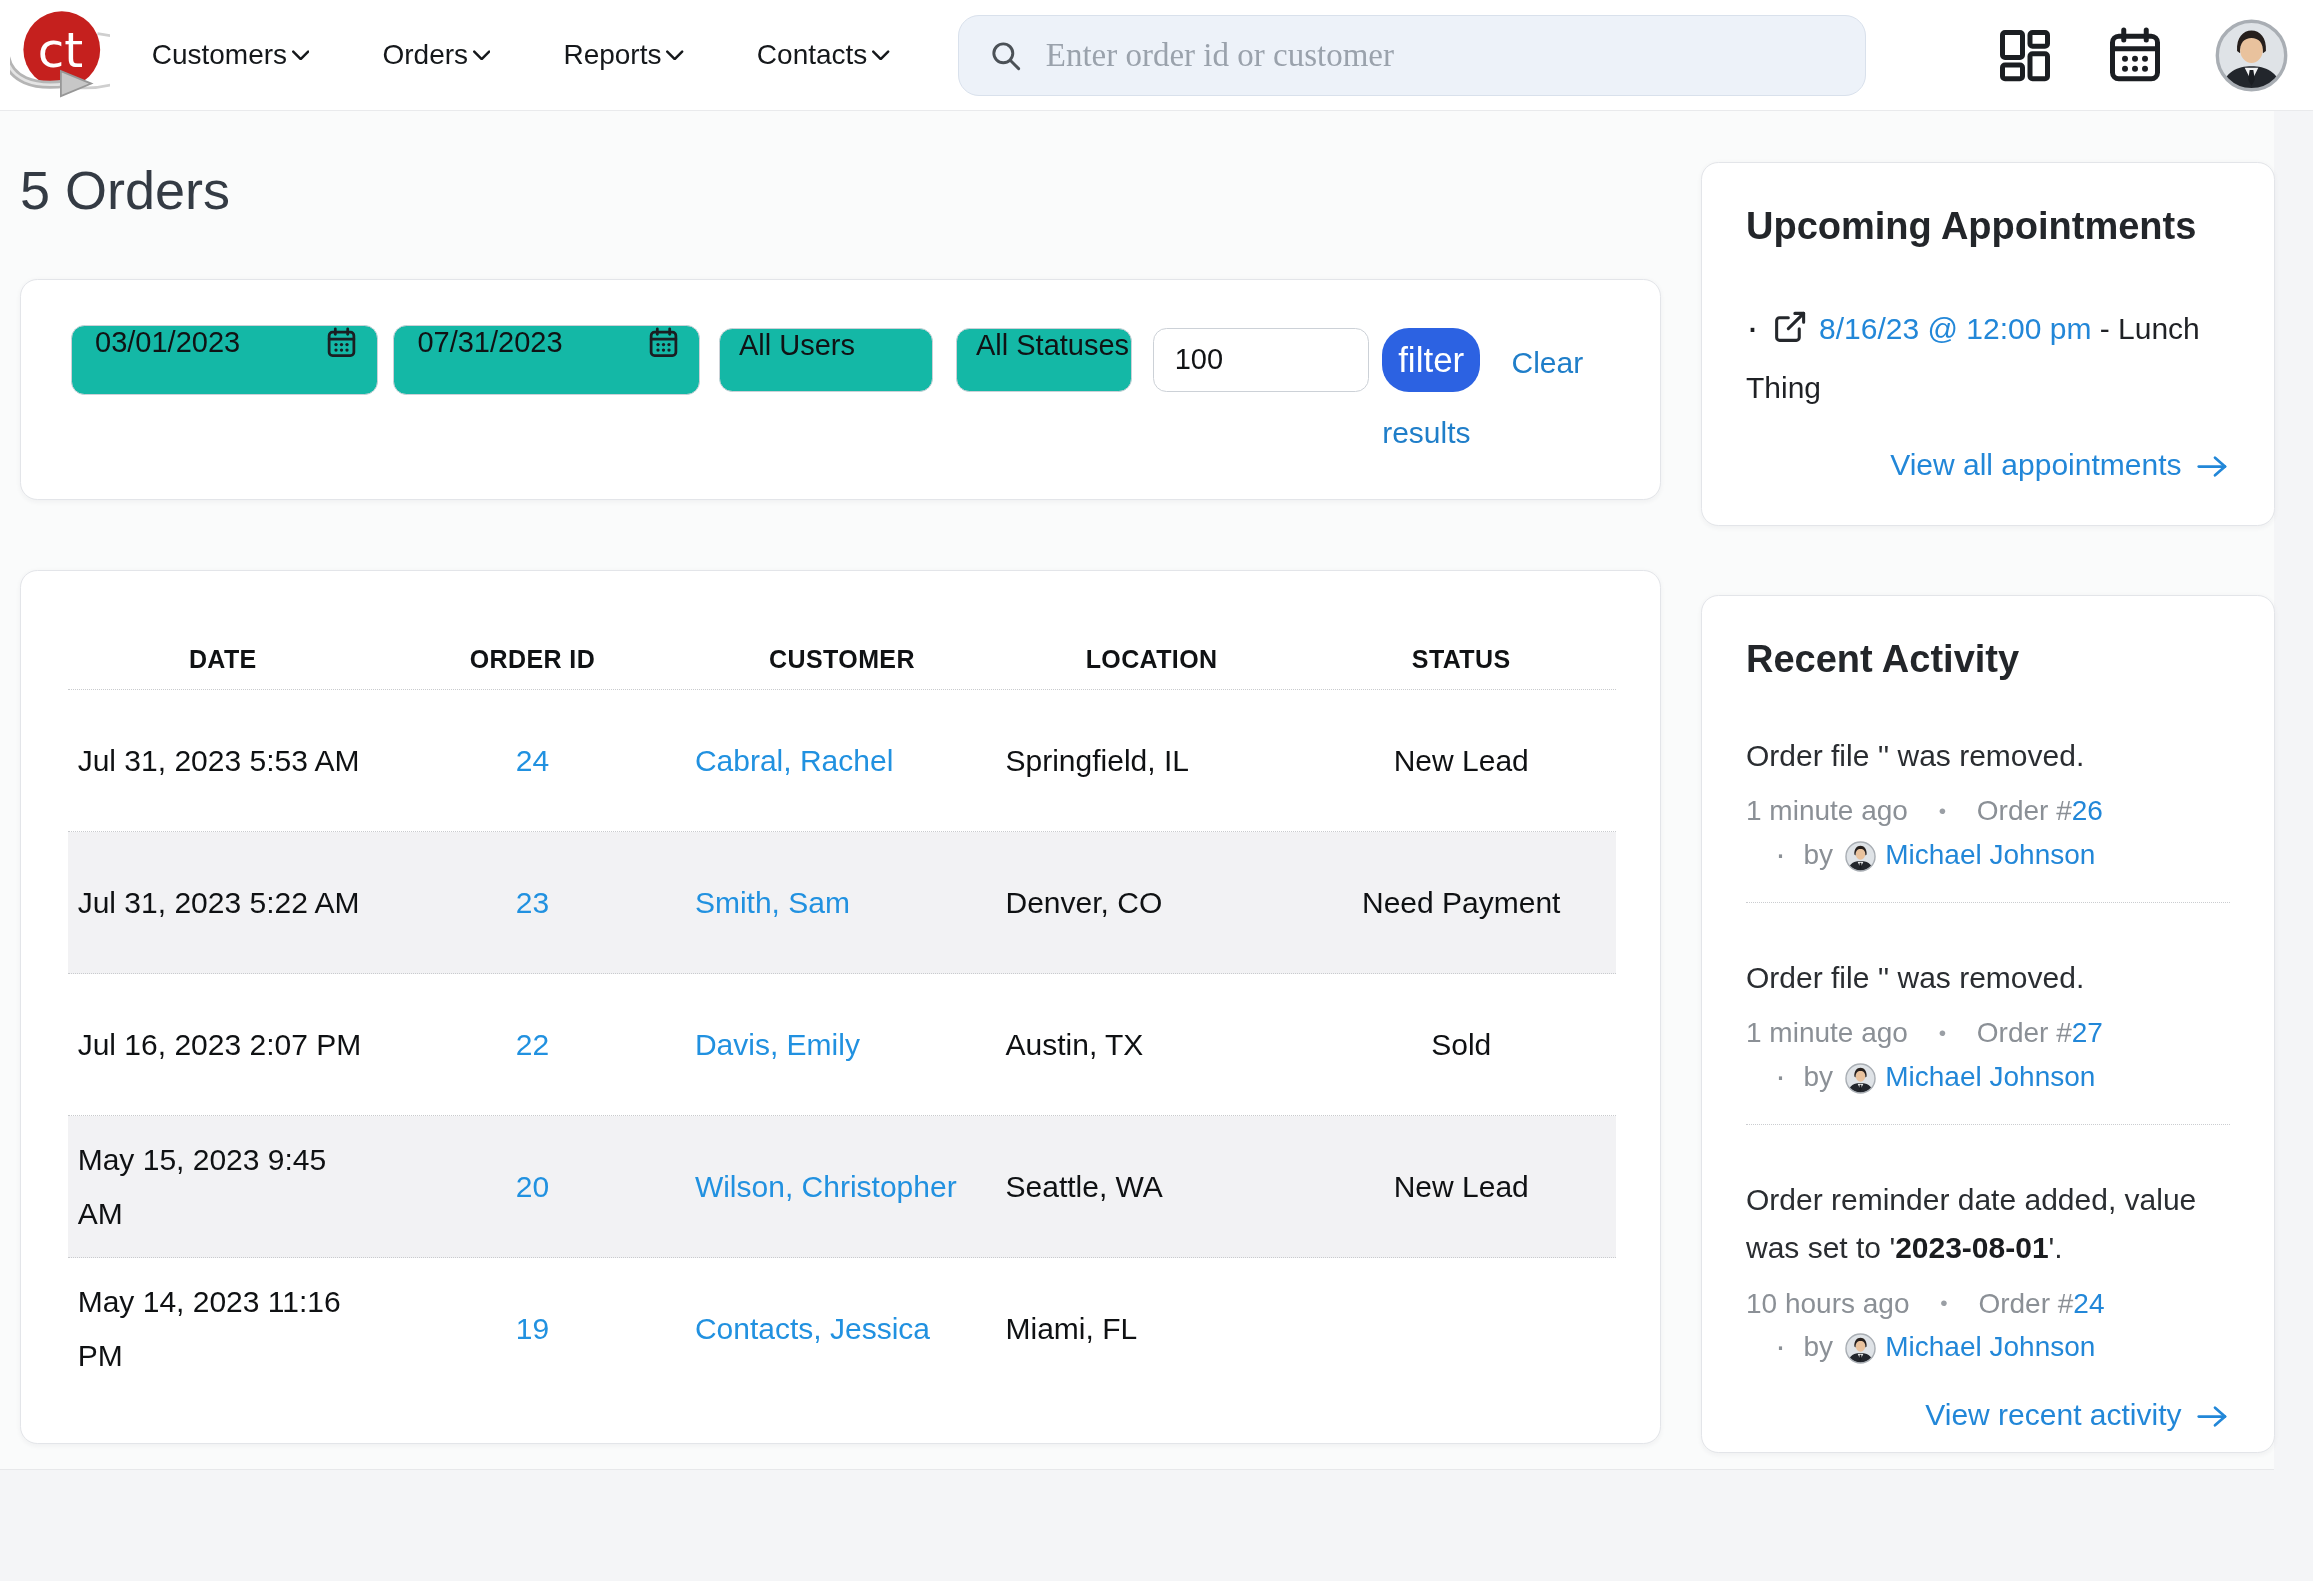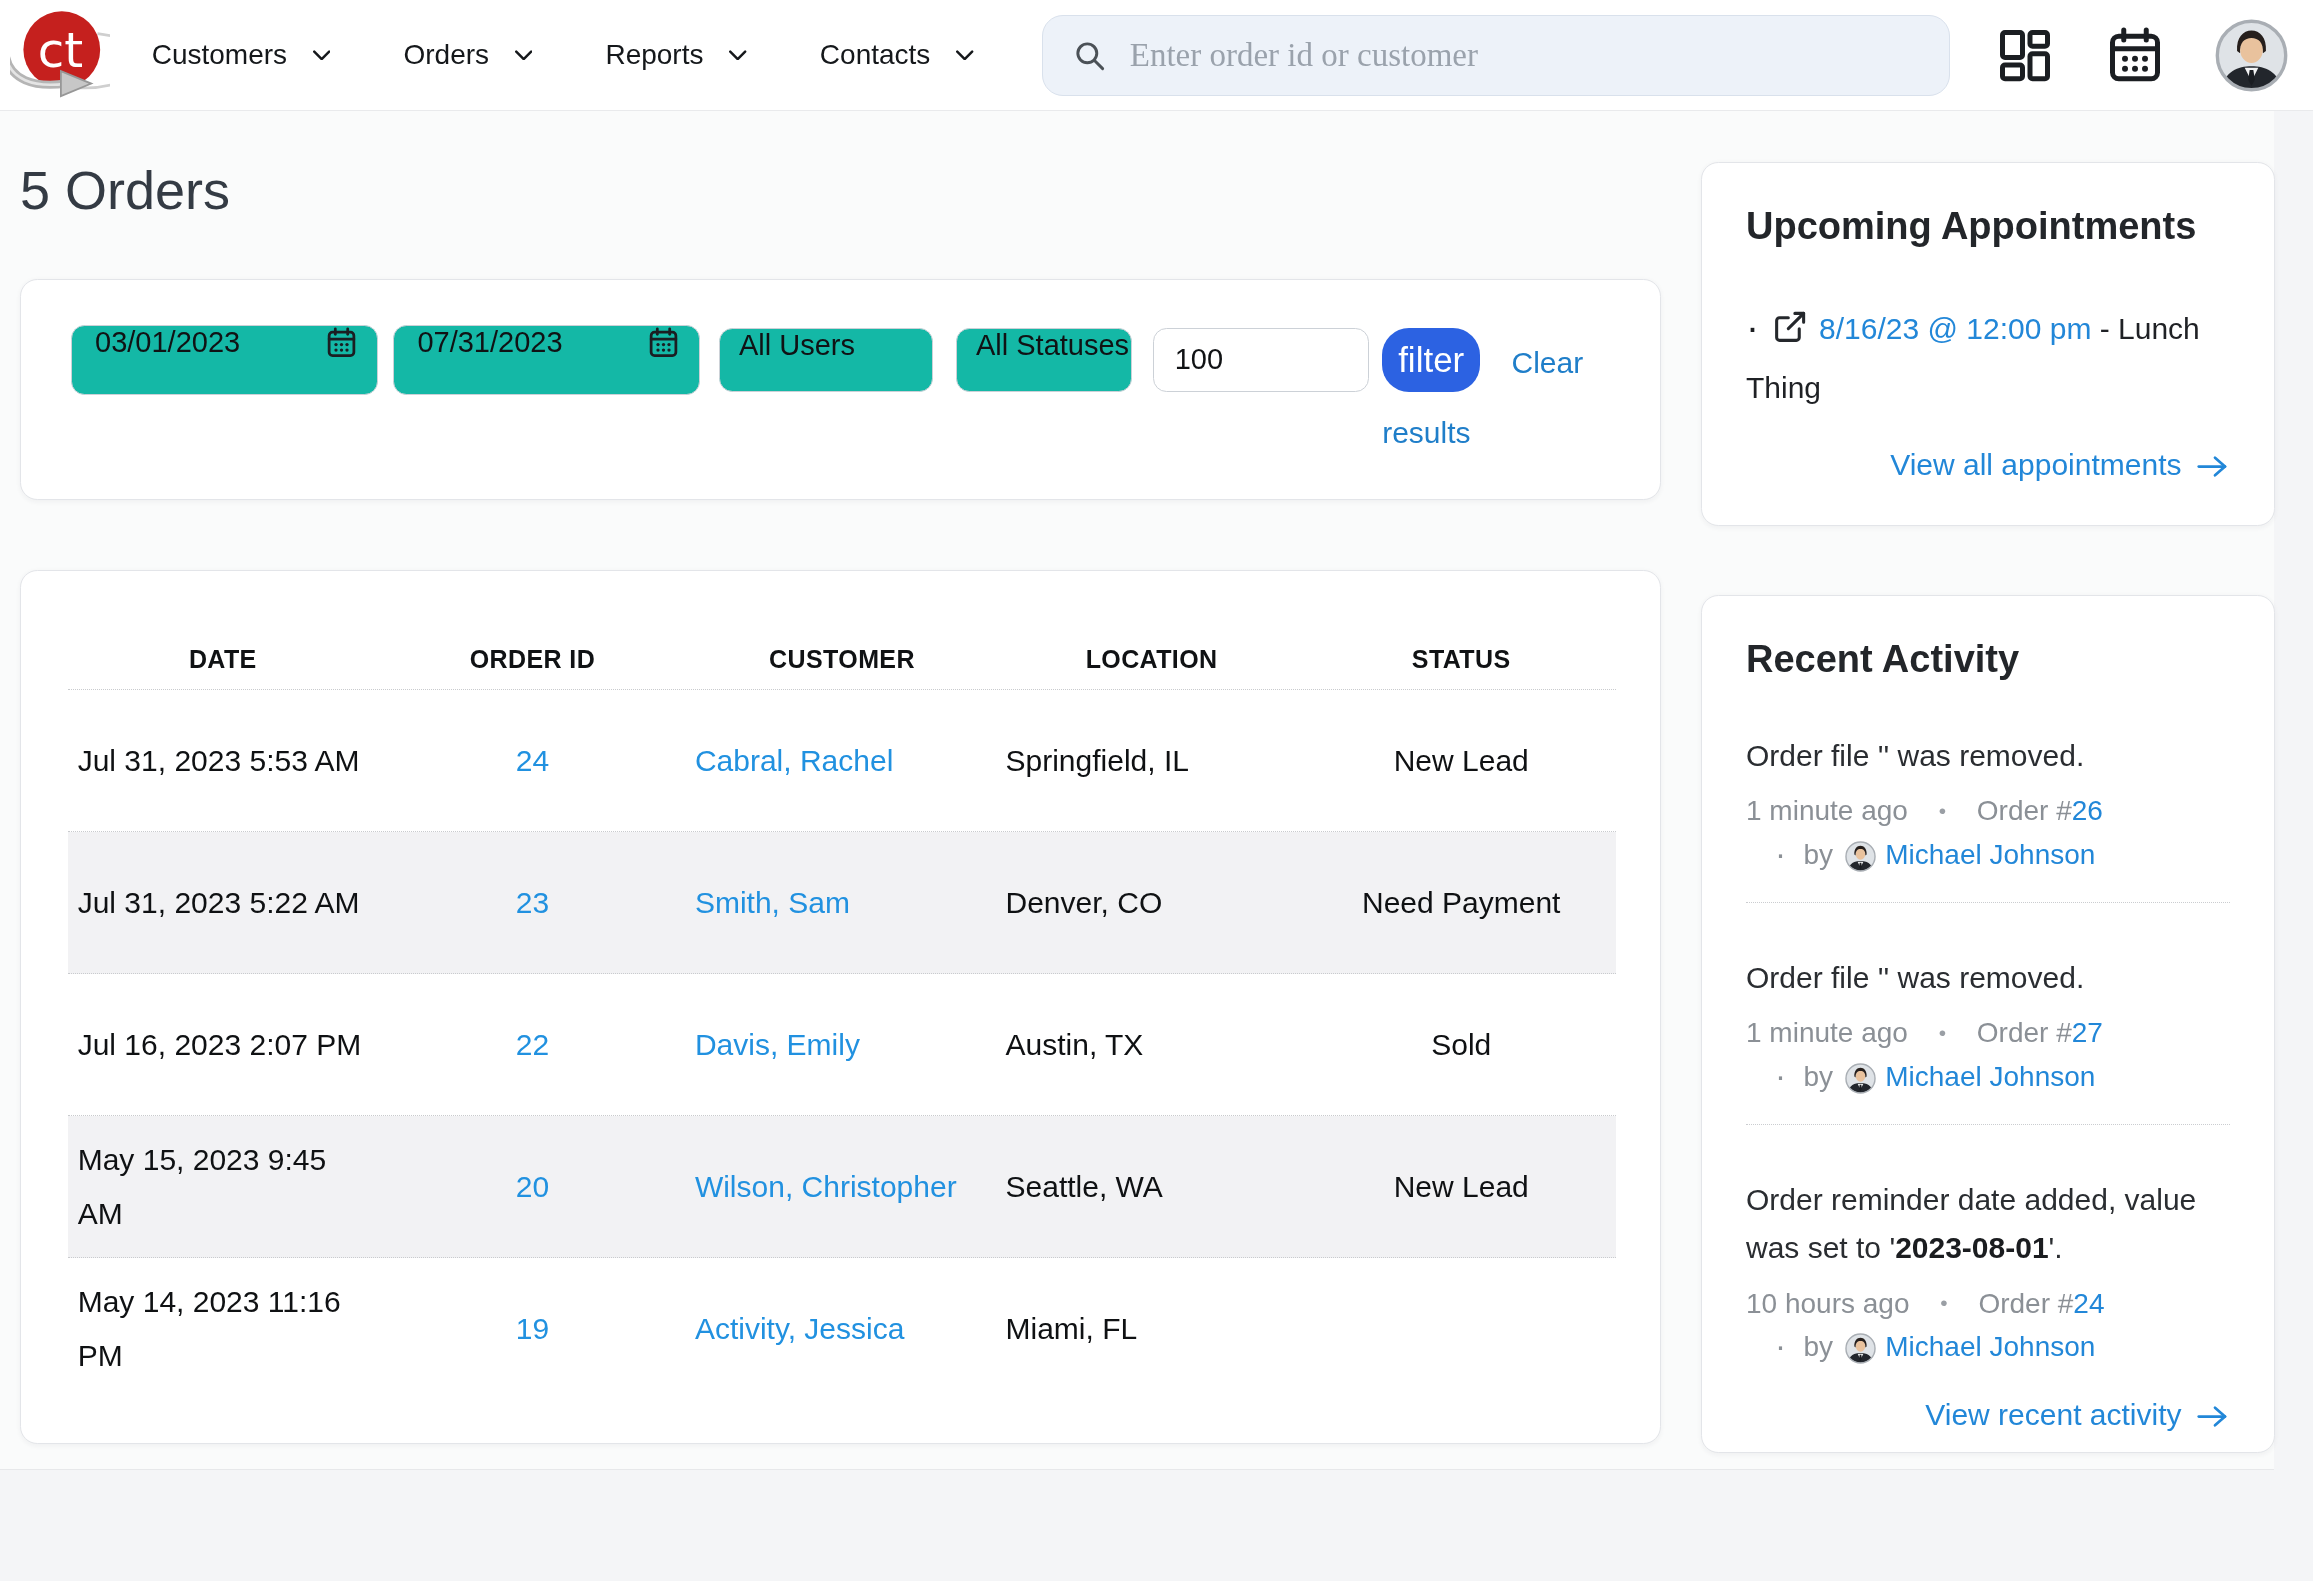--- a/index.html
+++ b/index.html
@@ -10,21 +10,21 @@
     color:#17191c;
   }
 
   
   .header {
     height:111px; background:#fff; border-bottom:1.9px solid #e9eaec;
     display:flex; align-items:center; padding:0 25px 0 9.7px;
   }
   .logo { width:100px; height:100px; flex:0 0 auto; }
   .nav { display:flex; align-items:center; margin-left:42px; gap:73px; }
-  .nav-item { display:flex; align-items:center; gap:26px; font-size:28px; font-weight:500; color:#15181b; cursor:pointer; }
+  .nav-item { display:flex; align-items:center; gap:5px; font-size:28px; font-weight:500; color:#15181b; cursor:pointer; }
   .chev { width:17.4px; height:10.6px; }
   .search {
     margin-left:68px; width:908px; height:81px; background:#edf2f9;
     border:1.9px solid #d9e1ec; border-radius:21px;
     display:flex; align-items:center; padding:0 29px; gap:23px;
   }
   .search svg { width:35px; height:35px; flex:0 0 auto; }
   .search-input {
     flex:1; border:none; outline:none; background:transparent;
     font-size:33px; color:#0f766e; font-family:Liberation Serif, serif;
@@ -290,21 +290,21 @@
         <div class="c c-date"><span>May 15, 2023 9:45 AM</span></div>
         <div class="c c-id"><a class="tlink">20</a></div>
         <div class="c c-cust"><a class="tlink">Wilson, Christopher</a></div>
         <div class="c c-loc">Seattle, WA</div>
         <div class="c c-status">New Lead</div>
       </div>
 
       <div class="t-row">
         <div class="c c-date"><span>May 14, 2023 11:16 PM</span></div>
         <div class="c c-id"><a class="tlink">19</a></div>
-        <div class="c c-cust"><a class="tlink">Activity, Jessica</a></div>
+        <div class="c c-cust"><a class="tlink">Contacts, Jessica</a></div>
         <div class="c c-loc">Miami, FL</div>
         <div class="c c-status"></div>
       </div>
     </div>
   </div>
 
   <div class="right-col">
 
     <div class="card appt-card">
       <div class="side-h">Upcoming Appointments</div>

